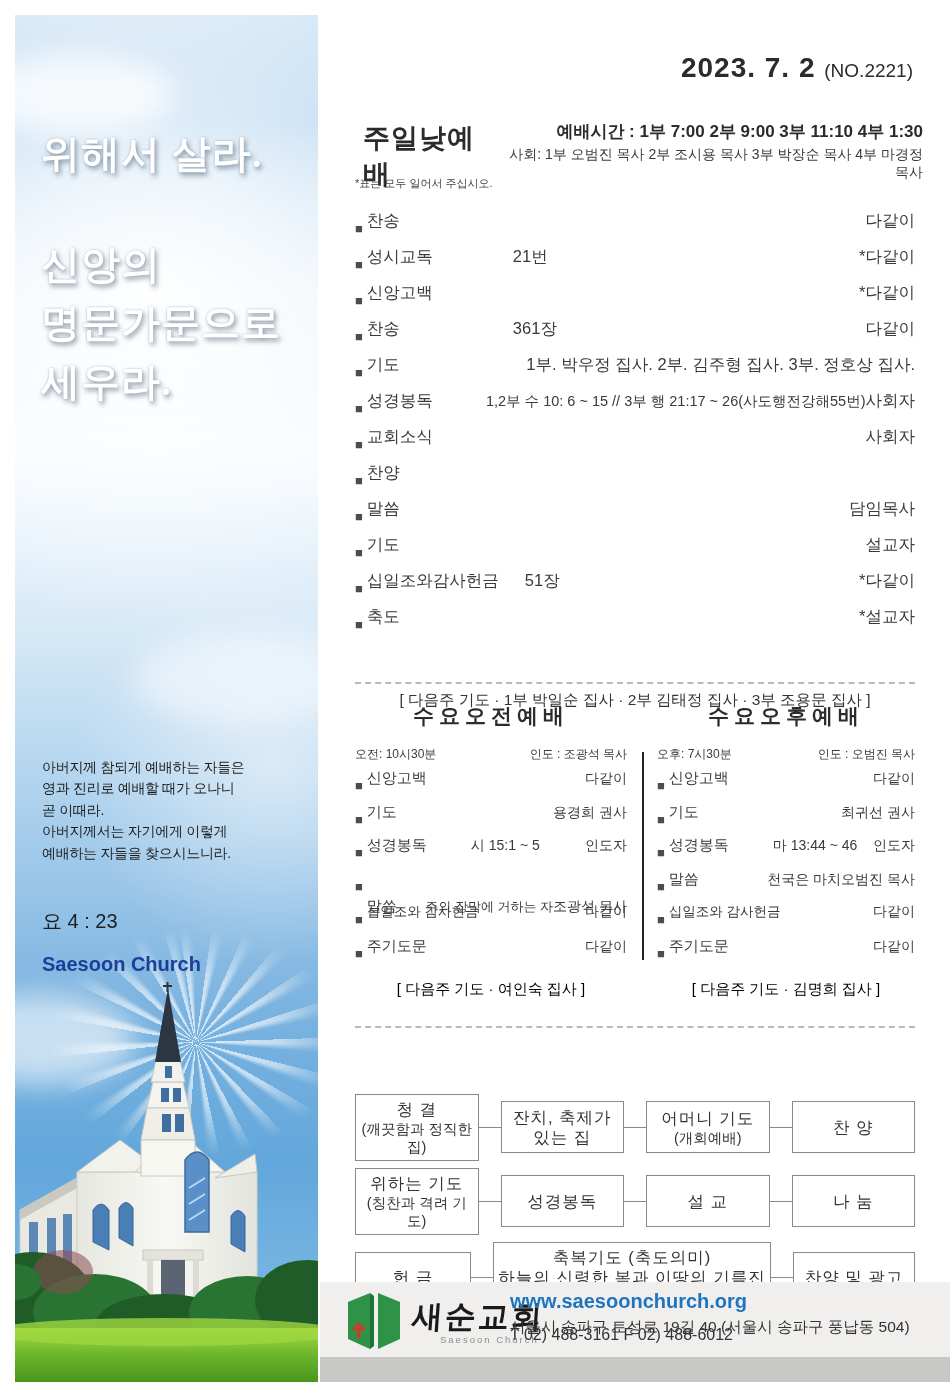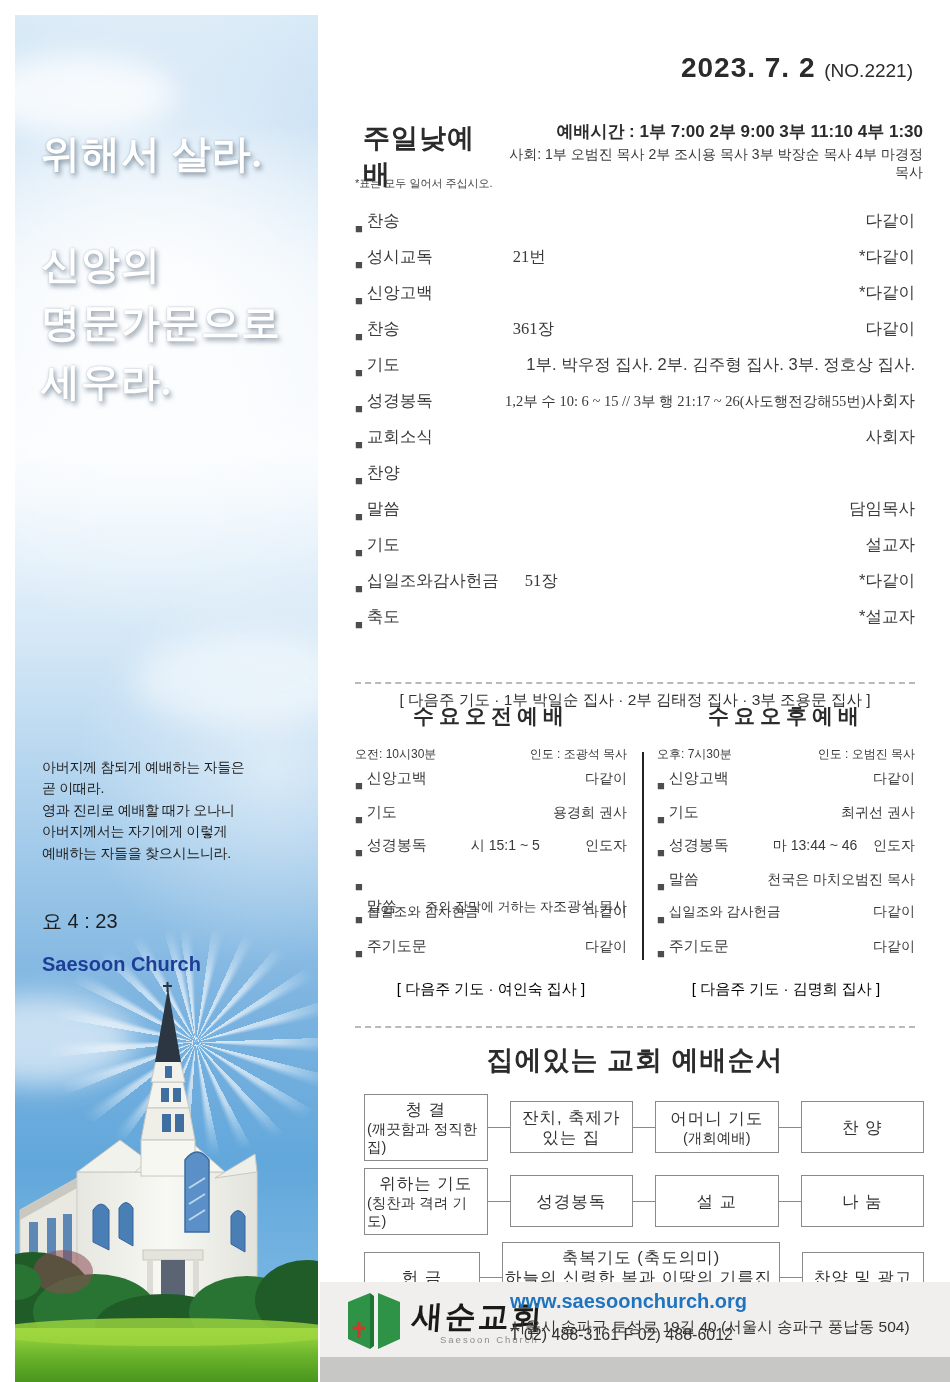--- a/index.html
+++ b/index.html
@@ -39,21 +39,21 @@
   .sun-meta { text-align:right; }
   .sun-meta .t1 { font-size:17px; font-weight:bold; color:#2b2b2b; }
   .sun-meta .t2 { font-size:14px; color:#3a3a3a; margin-top:3px; }
   .stand-note { position:absolute; top:176px; left:0; font-size:11px; color:#444; }
 
   .order { position:absolute; top:210px; left:0; width:560px; }
   .orow { display:flex; align-items:baseline; height:36px; font-size:16.5px; color:#3a3a3a; }
   .sq { color:#4d4d4d; font-size:13px; margin-right:4px; align-self:center; }
   .olabel { display:inline-block; width:112px; text-align:justify; text-align-last:justify; color:#3a3a3a; }
   .olabel.long { width:auto; min-width:112px; white-space:nowrap; text-align-last:auto; }
-  .omid { flex:1; padding-left:34px; white-space:nowrap;font-family:Liberation Serif, serif; }
+  .omid { flex:1; padding-left:34px; white-space:nowrap; }
   .oright { white-space:nowrap; text-align:right; }
 
   .nextweek { position:absolute; top:646px; left:0; width:560px; text-align:center; font-size:15.5px; color:#333;margin-top:44px; }
   .dash { position:absolute; left:0; width:560px; border-top:2px dashed #b9b9b9; }
   .dash1 { top:682px; } .dash2 { top:1026px; }
 
   
   .wed { position:absolute; top:702px; left:0; width:560px; }
   .wed-cols { display:flex; }
   .wcol { width:272px; }
@@ -63,21 +63,21 @@
   .wmeta { display:flex; justify-content:space-between; font-size:12px; color:#3a3a3a; margin-bottom:6px; }
   .wrow { display:flex; align-items:baseline; height:33.5px; font-size:15px; color:#3a3a3a; }
   .wlabel { display:inline-block; width:96px; text-align:justify; text-align-last:justify; }
   .wlabel.long { width:auto; white-space:nowrap; text-align-last:auto; font-size:13.5px; }
   .wmid { flex:1; padding-left:8px; white-space:nowrap; font-size:14px; }
   .wright { white-space:nowrap; font-size:14px; }
   .wnote { text-align:center; font-size:15px; color:#000000; margin-top:10px; }
 
   
   .home-title { position:absolute; top:1042px; left:0; width:560px; text-align:center; font-size:27px; font-weight:bold; color:#2b2b2b; letter-spacing:1px; }
-  .flow { position:absolute; top:1094px; left:9px; width:560px; }
+  .flow { position:absolute; top:1094px; left:0; width:560px;text-align:center; }
   .frow { display:flex; align-items:center; margin-bottom:7px; }
   .fbox { flex:1 1 0; border:1px solid #8a8a8a; background:#fff; min-height:52px; display:flex; flex-direction:column; justify-content:center; align-items:center; padding:4px 2px; }
   .fbox .l1 { font-size:16.5px; color:#333; letter-spacing:1px; line-height:1.25; }
   .fbox .l2 { font-size:14.5px; color:#333; line-height:1.25; }
   .fconn { flex:0 0 22px; height:1px; background:#8a8a8a; }
   .frow3 .f1 { flex:0 0 116px; } .frow3 .fwide { flex:1 1 0; } .frow3 .f3 { flex:0 0 122px; }
 
   
   .footer { position:absolute; left:320px; right:0; top:1282px; height:75px; background:#f0efed; }
   .f-logo { position:absolute; left:26px; top:10px; }
@@ -101,22 +101,22 @@
 
     <div class="sb-title">
       <div>위해서 살라.</div>
       <div class="gap">신앙의</div>
       <div>명문가문으로</div>
       <div>세우라.</div>
     </div>
 
     <div class="sb-verse">
       <div>아버지께 참되게 예배하는 자들은</div>
+      <div>영과 진리로 예배할 때가 오나니</div>
       <div>곧 이때라.</div>
-      <div>영과 진리로 예배할 때가 오나니</div>
       <div>아버지께서는 자기에게 이렇게</div>
       <div>예배하는 자들을 찾으시느니라.</div>
     </div>
     <div class="sb-ref">요 4 : 23</div>
     <div class="sb-en">Saesoon Church</div>
 
     <svg class="church-art" viewBox="0 0 303 400" preserveAspectRatio="none">
       <defs>
         <linearGradient id="grass" x1="0" y1="0" x2="0" y2="1">
           <stop offset="0" stop-color="#a6dc44"></stop>
@@ -365,21 +365,20 @@
               <span class="wmid"></span>
               <span class="wright">다같이</span>
             </div>
           <div class="wnote">[ 다음주 기도 · 김명희 집사 ]</div>
         </div>
       </div>
     </div>
 
     <div class="dash dash2"></div>
 
-    <div class="home-title">집에있는 교회 예배순서</div>
     <div class="flow">
       <div class="frow">
         <div class="fbox">
             <span class="l1">청 결</span>
             <span class="l2">(깨끗함과 정직한 집)</span>
           </div>
         <div class="fconn"></div>
         <div class="fbox">
             <span class="l1">잔치, 축제가</span>
             <span class="l1">있는 집</span>

